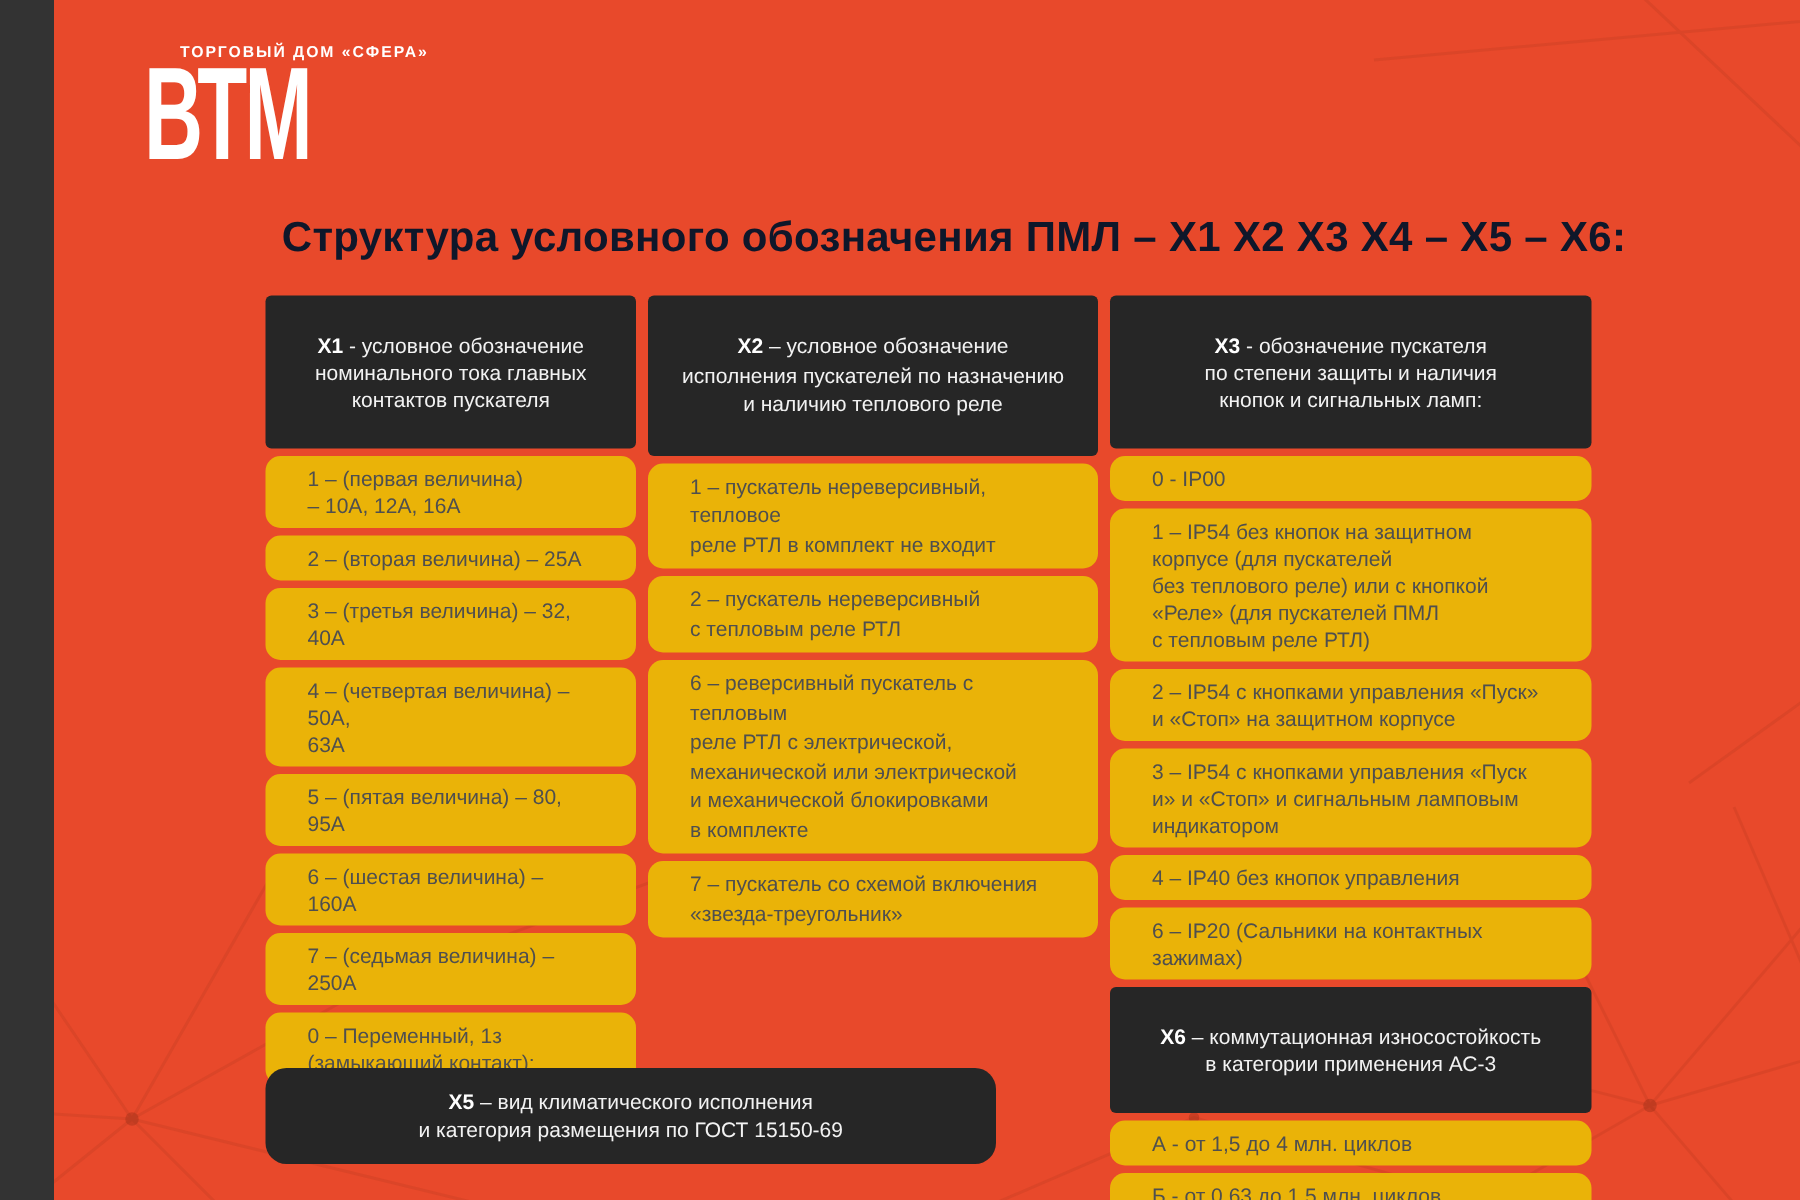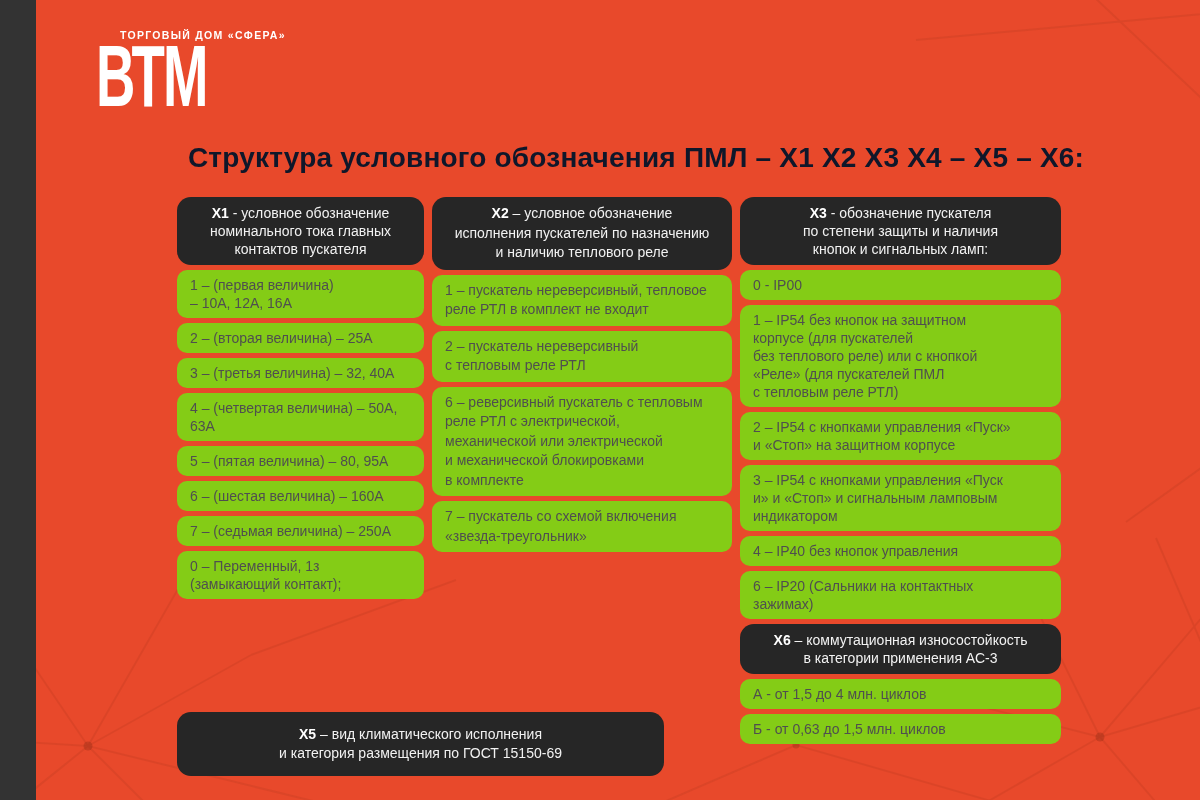--- a/index.html
+++ b/index.html
@@ -23,28 +23,28 @@
   .page-title{
     position:absolute;left:0;top:142px;width:1200px;
     text-align:center;color:#0f172a;font-size:28px;font-weight:bold;letter-spacing:0.2px;
   }
   .columns{position:absolute;left:141px;top:197px;display:flex;gap:8px;}
   .col{display:flex;flex-direction:column;gap:5px;}
   .col-1{width:247px;}
   .col-2{width:300px;}
   .col-3{width:321px;}
   .box{
-    box-sizing:border-box;background:#84cc16;color:#4F4F4F;
-    border-radius:10px;padding:6px 13px;
+    box-sizing:border-box;background:#eab308;color:#4F4F4F;
+    border-radius:10px;padding:6px 28px;
     font-size:14px;line-height:18px;white-space:pre-line;
   }
   .col-2 .box{line-height:19.5px;}
   .box.dark{
-    background:#262626;color:#F2F2F2;border-radius:14px;
-    text-align:center;padding:7px 12px;
+    background:#262626;color:#F2F2F2;border-radius:4px;
+    text-align:center;padding:24px 12px;
   }
   .box.dark .code{font-weight:bold;color:#FFFFFF;}
   .x5-box{
     position:absolute;left:141px;top:712px;width:487px;box-sizing:border-box;
     background:#262626;color:#F2F2F2;border-radius:14px;text-align:center;
     font-size:14px;line-height:19px;padding:13px 16px;white-space:pre-line;
   }
   .x5-box .code{font-weight:bold;color:#FFFFFF;}
 </style>
 </head>

